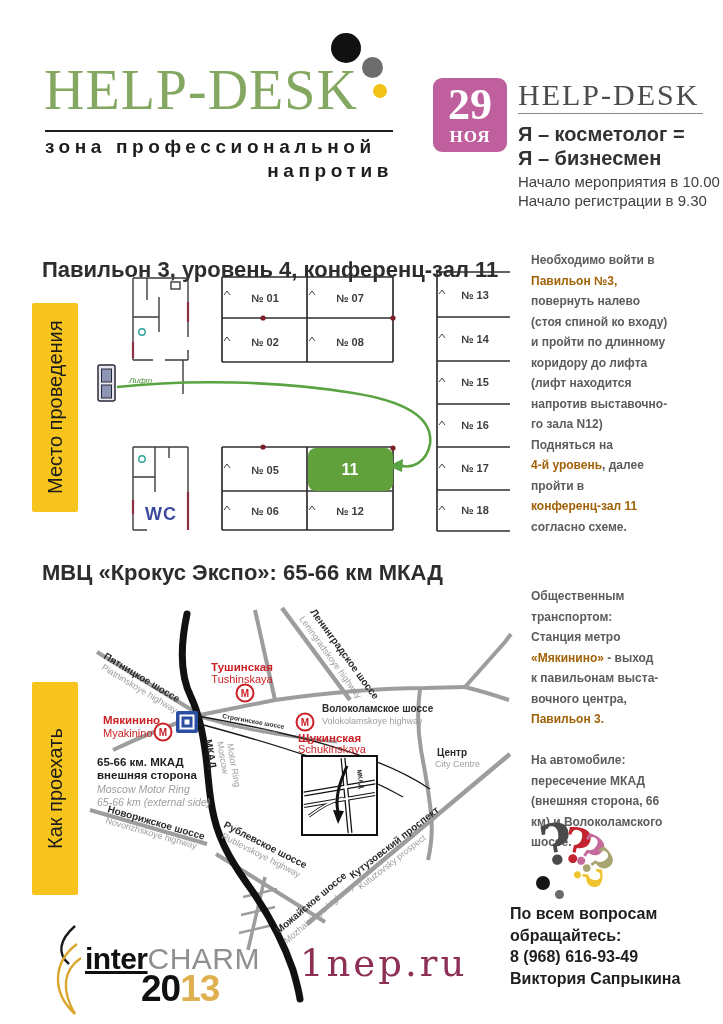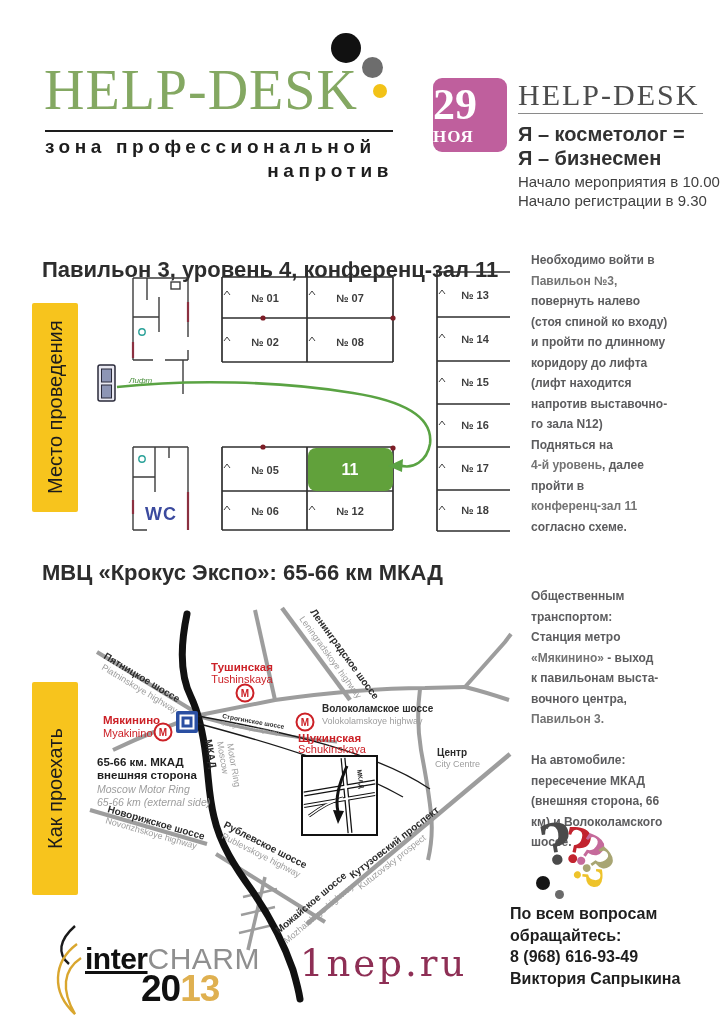--- a/index.html
+++ b/index.html
@@ -12,41 +12,41 @@
   .logo-rule{left:45px;top:130px;width:348px;height:2px;background:#1d1d1d;}
   .logo-tag1{left:45px;top:136px;width:348px;font-weight:bold;font-size:19px;
     letter-spacing:4.6px;color:#1d1d1d;white-space:nowrap;}
   .logo-tag2{left:45px;top:160px;width:348px;font-weight:bold;font-size:19px;
     letter-spacing:4.6px;color:#1d1d1d;text-align:right;}
   .dot{border-radius:50%;}
   .dot-black{left:331px;top:33px;width:30px;height:30px;background:#111;}
   .dot-gray{left:362px;top:57px;width:21px;height:21px;background:#6d6d6d;}
   .dot-yellow{left:373px;top:84px;width:14px;height:14px;background:#f2c217;}
   .date-badge{left:433px;top:78px;width:74px;height:74px;background:#bf5f9d;
-    border-radius:9px;text-align:left;color:#fff;font-family:"Liberation Serif",serif;}
+    border-radius:9px;text-align:center;color:#fff;font-family:"Liberation Serif",serif;}
   .date-day{display:block;font-size:44px;font-weight:bold;line-height:46px;margin-top:4px;}
   .date-month{display:block;font-size:17px;font-weight:bold;letter-spacing:1px;line-height:18px;}
   .ev-title{left:518px;top:80px;width:185px;font-family:"Liberation Serif",serif;
     font-size:30px;letter-spacing:2px;color:#4c4c4c;border-bottom:1px solid #8a8a8a;
     padding-bottom:3px;line-height:1;}
   .ev-slogan{left:518px;top:122px;font-size:20px;font-weight:bold;color:#323232;
     line-height:24px;white-space:pre-line;}
   .ev-times{left:518px;top:172px;font-size:15px;color:#3f3f3f;line-height:19px;white-space:pre-line;}
   
   .sec-title{font-size:22px;font-weight:bold;color:#2d2d2d;white-space:nowrap;}
   .t1{left:42px;top:228px;margin-top:29px;}
   .t2{left:42px;top:560px;}
   .vbar{width:46px;background:#f7c41d;border-radius:2px;}
   .vbar1{left:32px;top:303px;height:209px;}
   .vbar2{left:32px;top:682px;height:213px;}
   .vbar span{display:flex;width:100%;height:100%;align-items:center;justify-content:center;
     writing-mode:vertical-rl;transform:rotate(180deg);font-size:20px;color:#1c1c1c;}
   .dir{position:absolute;width:196px;white-space:pre-line;font-size:12px;
     line-height:20.5px;color:#5c5c5e;margin:16px;font-weight:bold;}
-  .dir b{color:#737373;}
+  .dir b{color:#a16207;}
   .dir1{left:515px;top:234px;}
   .dir2{left:515px;top:570px;}
   
   svg text{font-family:"Liberation Sans",sans-serif;}
   .plan-label{font-size:11px;font-weight:600;fill:#3d3d3d;text-anchor:middle;}
   .hall-label{font-size:16px;font-weight:bold;fill:#fff;text-anchor:middle;}
   .wc-label{font-size:18px;font-weight:bold;fill:#3b4a9e;text-anchor:middle;letter-spacing:1px;}
   .lift-label{font-size:8px;font-style:italic;fill:#4a8f3c;}
   .map-ru{font-size:10px;font-weight:bold;fill:#2b2b2b;}
   .map-en{font-size:9px;fill:#9d9d9d;}

